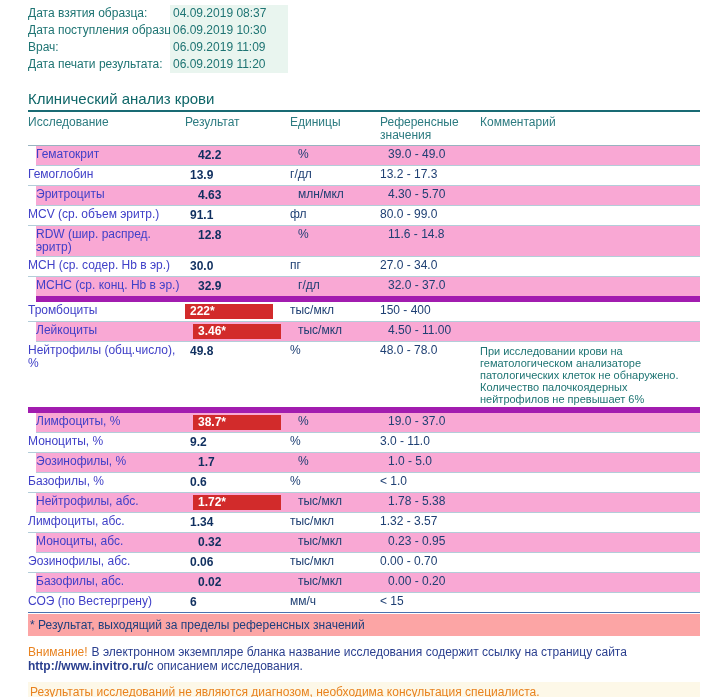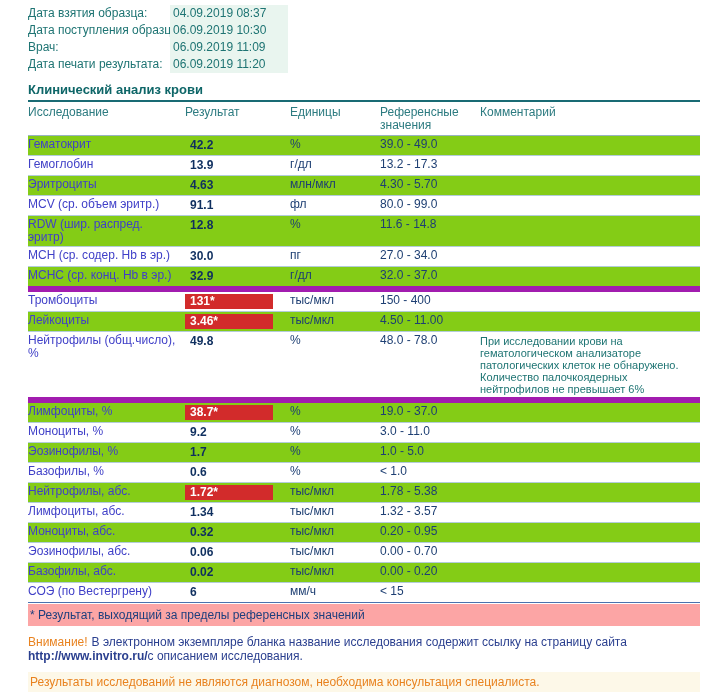--- a/index.html
+++ b/index.html
@@ -8,29 +8,29 @@
     padding:5px 20px 0 28px;overflow:hidden;background:#fff;
     font-family:"Liberation Sans","DejaVu Sans",sans-serif;
     font-size:12px;color:#1e3f7d;
   }
   
   .meta-row{line-height:17px;white-space:nowrap;}
   .meta-label{display:inline-block;width:142px;color:#1e7473;}
   .meta-value{display:inline-block;min-width:112px;color:#1e7473;background:#e9f5ef;padding:0 3px;}
   
   .section-title{
-    margin-top:9px;font-weight:bold;color:#0e6668;font-size:13px;
+    margin-top:17px;font-weight:normal;color:#0e6668;font-size:15px;
     padding-bottom:3px;border-bottom:2px solid #196b74;
   }
   
   .grid{display:grid;grid-template-columns:152px 100px 85px 95px 1fr;column-gap:5px;align-items:start;}
   .thead{color:#2c7b80;padding:3px 0 2px 0;border-bottom:1px solid #98b3c0;line-height:13px;}
   .thead .hc{padding:1px 0;}
   .trow{border-bottom:1px solid #b3cdd9;line-height:13px;}
-  .trow.odd{background:#84cc16;}
+  .trow.odd{background:#f9a8d4;margin-left:8px;}
   .trow.strong{border-bottom:6px solid #a21caf;}
   .trow.final{border-bottom:1px solid #4a72ae;}
   .c{padding:2px 0;}
   .c.name{color:#4040c8;white-space:pre-line;}
   .c.result{font-weight:bold;color:#0f2f5f;}
   .rv{display:inline-block;padding:1px 5px;}
   .rv.flag{background:#d22b2b;color:#fff;min-width:78px;}
   .c.units,.c.ref{color:#1e3f73;}
   .c.comment{color:#1e7473;font-size:11px;line-height:12px;max-width:218px;padding-top:3px;}
   
@@ -126,21 +126,21 @@
   <div class="trow grid odd strong">
     <div class="c name">MCHC (ср. конц. Hb в эр.)</div>
     <div class="c result"><span class="rv">32.9</span></div>
     <div class="c units">г/дл</div>
     <div class="c ref">32.0 - 37.0</div>
     <div class="c comment"></div>
   </div>
 
   <div class="trow grid">
     <div class="c name">Тромбоциты</div>
-    <div class="c result"><span class="rv flag">131*</span></div>
+    <div class="c result"><span class="rv flag">222*</span></div>
     <div class="c units">тыс/мкл</div>
     <div class="c ref">150 - 400</div>
     <div class="c comment"></div>
   </div>
 
   <div class="trow grid odd">
     <div class="c name">Лейкоциты</div>
     <div class="c result"><span class="rv flag">3.46*</span></div>
     <div class="c units">тыс/мкл</div>
     <div class="c ref">4.50 - 11.00</div>
@@ -201,21 +201,21 @@
     <div class="c result"><span class="rv">1.34</span></div>
     <div class="c units">тыс/мкл</div>
     <div class="c ref">1.32 - 3.57</div>
     <div class="c comment"></div>
   </div>
 
   <div class="trow grid odd">
     <div class="c name">Моноциты, абс.</div>
     <div class="c result"><span class="rv">0.32</span></div>
     <div class="c units">тыс/мкл</div>
-    <div class="c ref">0.20 - 0.95</div>
+    <div class="c ref">0.23 - 0.95</div>
     <div class="c comment"></div>
   </div>
 
   <div class="trow grid">
     <div class="c name">Эозинофилы, абс.</div>
     <div class="c result"><span class="rv">0.06</span></div>
     <div class="c units">тыс/мкл</div>
     <div class="c ref">0.00 - 0.70</div>
     <div class="c comment"></div>
   </div>

